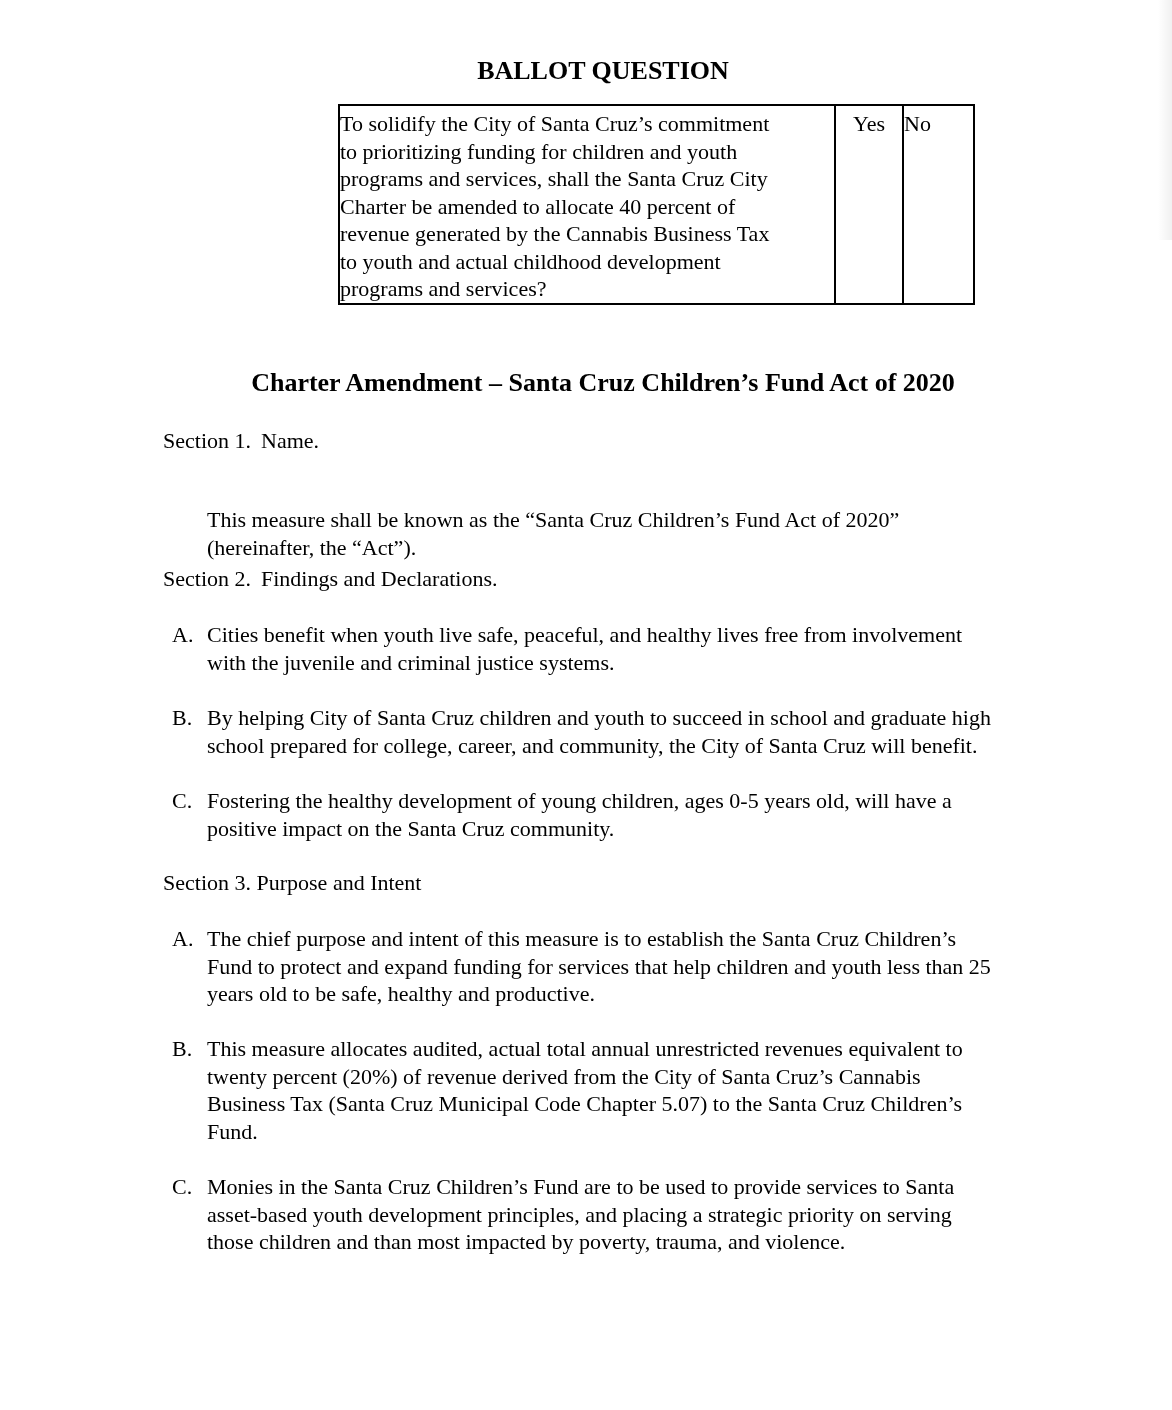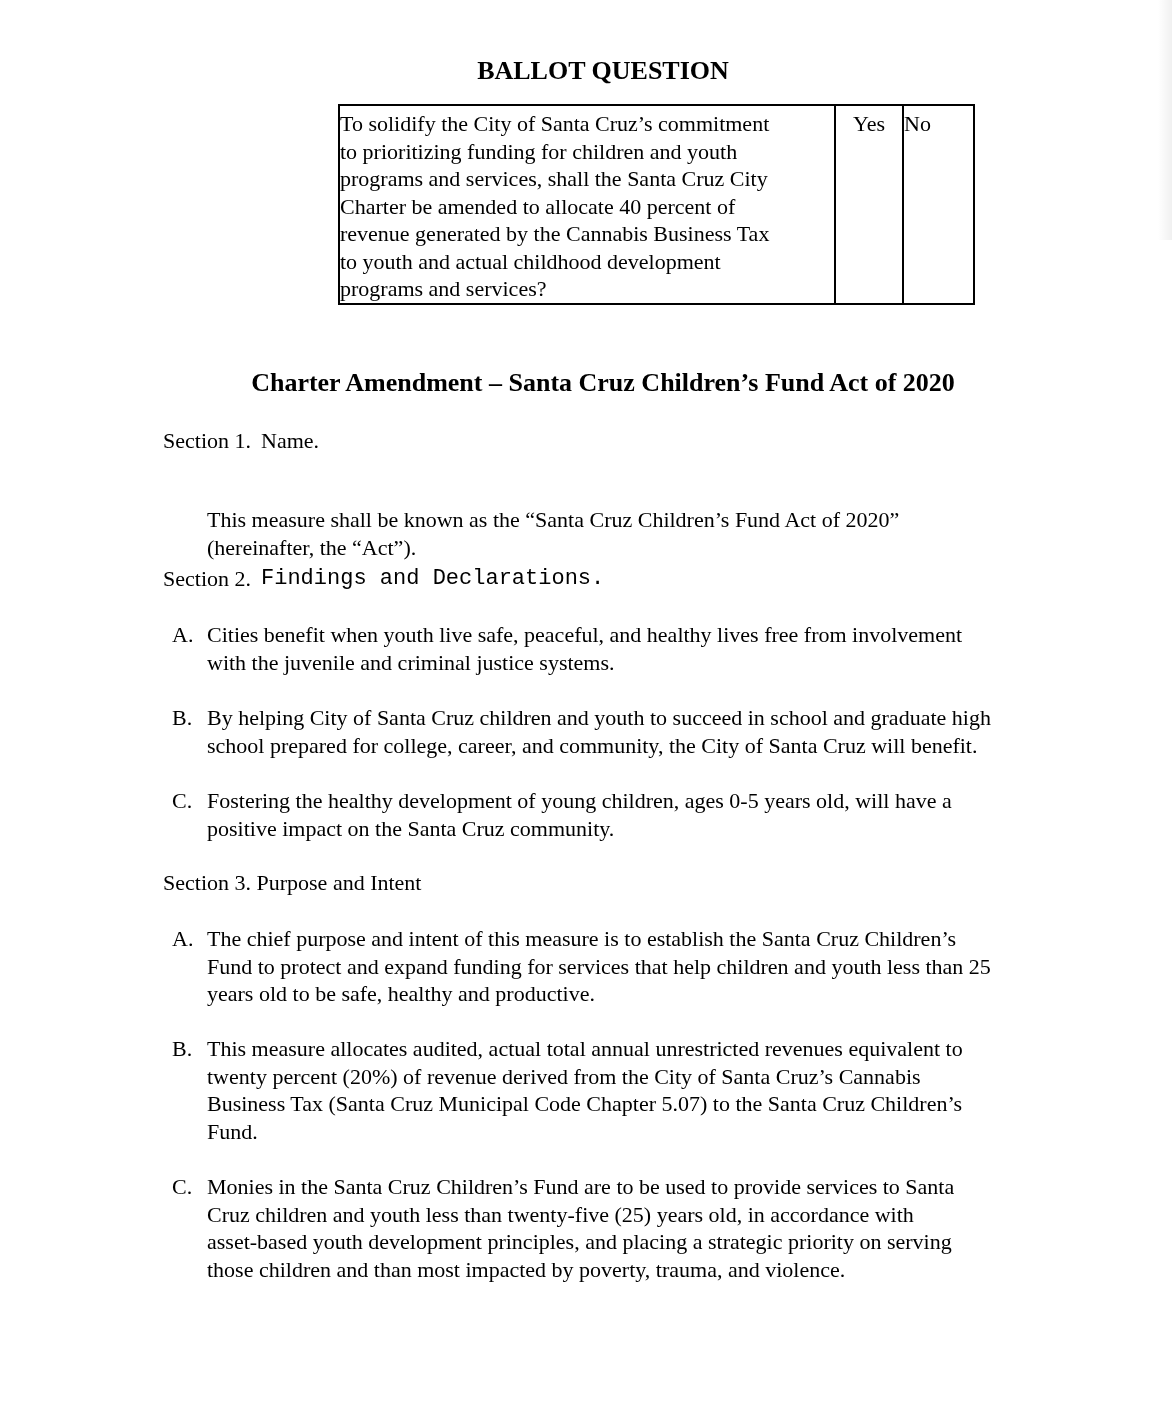--- a/index.html
+++ b/index.html
@@ -70,21 +70,21 @@
 <div class="abs amend-title">Charter Amendment – Santa Cruz Children’s Fund Act of 2020</div>
 
 <div class="abs sec-num" style="top:428px;">Section 1.</div>
 <div class="abs sec-head" style="top:428px;">Name.</div>
 <div class="abs para" style="top:500px;margin-top:6px;">
   <div>This measure shall be known as the “Santa Cruz Children’s Fund Act of 2020”</div>
   <div>(hereinafter, the “Act”).</div>
 </div>
 
 <div class="abs sec-num" style="top:566px;">Section 2.</div>
-<div class="abs sec-head" style="top:566px;font-family:Liberation Mono, monospace;">Findings and Declarations.</div>
+<div class="abs sec-head" style="top:566px;">Findings and Declarations.</div>
 
 <div class="item" style="top:621px;">
   <span class="m">A.</span>
   <div class="t">
     <div>Cities benefit when youth live safe, peaceful, and healthy lives free from involvement</div>
     <div>with the juvenile and criminal justice systems.</div>
   </div>
 </div>
 <div class="item" style="top:704px;">
   <span class="m">B.</span>
@@ -117,17 +117,16 @@
     <div>This measure allocates audited, actual total annual unrestricted revenues equivalent to</div>
     <div>twenty percent (20%) of revenue derived from the City of Santa Cruz’s Cannabis</div>
     <div>Business Tax (Santa Cruz Municipal Code Chapter 5.07) to the Santa Cruz Children’s</div>
     <div>Fund.</div>
   </div>
 </div>
 <div class="item" style="top:1173px;">
   <span class="m">C.</span>
   <div class="t">
     <div>Monies in the Santa Cruz Children’s Fund are to be used to provide services to Santa</div>
-    <div>Cruz children and youth less than twenty-five (25) years old, in accordance with</div>
     <div>asset-based youth development principles, and placing a strategic priority on serving</div>
     <div>those children and than most impacted by poverty, trauma, and violence.</div>
   </div>
 </div>
 
 </body></html>

